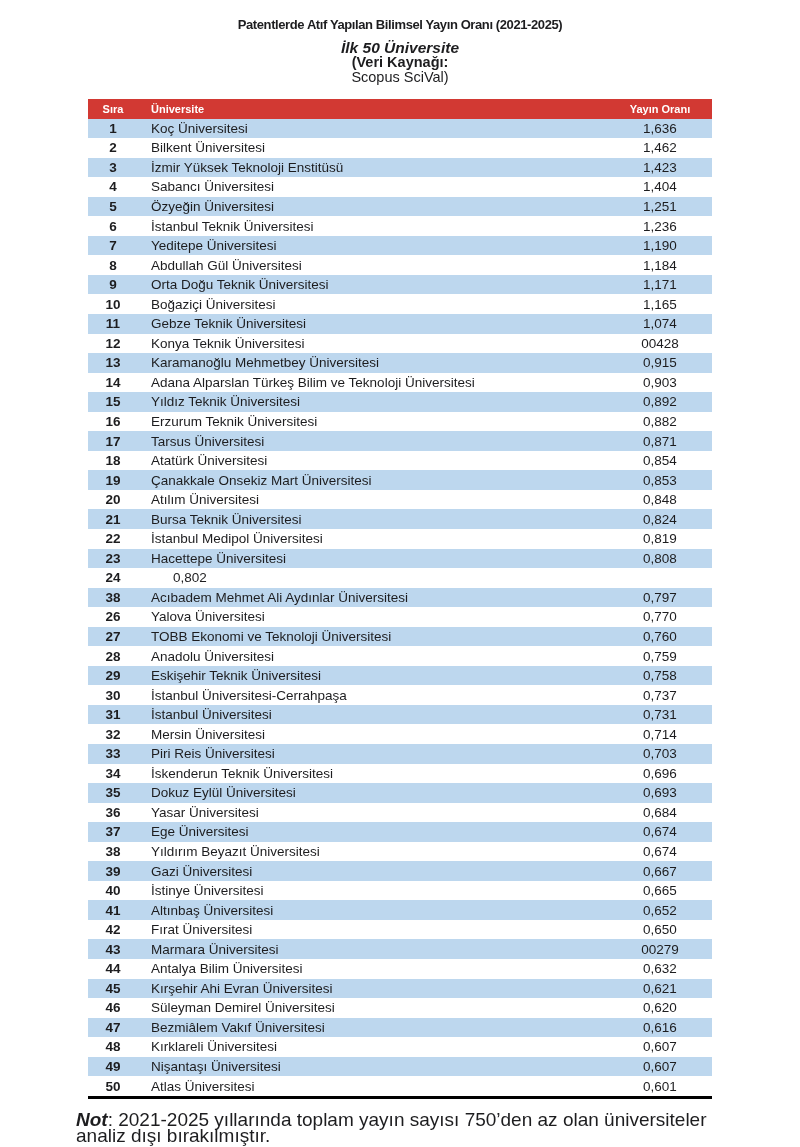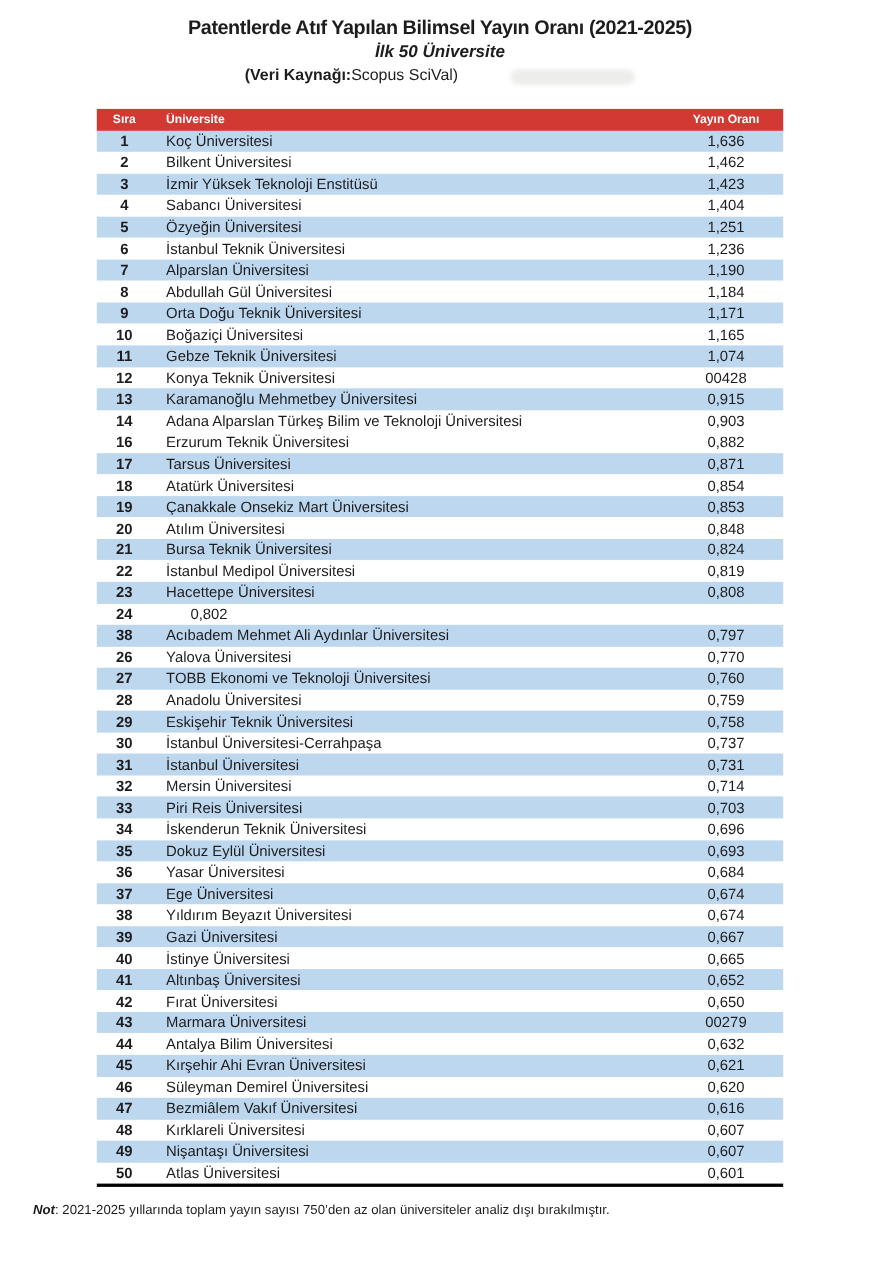--- a/index.html
+++ b/index.html
@@ -17,40 +17,41 @@
     font-family: "Liberation Sans", sans-serif;
     color: var(--text);
     position: relative;
     overflow: hidden;
   }
   .page { padding-top: 17px; }
 
   .title {
     text-align: center;
     font-weight: bold;
-    font-size: 18px;
+    font-size: 13px;
     line-height: 16px;
     letter-spacing: -0.4px;
   }
   .subtitle {
     text-align: center;
     font-weight: bold;
     font-style: italic;
     font-size: 15.5px;
     line-height: 15px;
     margin-top: 7px;
   }
   .source-line {
     display: flex;
     justify-content: center;
     align-items: center;
     margin-top: 7px;
     font-size: 14.5px;
     line-height: 15px;
     height: 15px;
+    flex-direction: column;
   }
   .src-bold { font-weight: bold; }
   .smudge {
     display: inline-block;
     width: 113px; height: 14px;
     margin-left: 48px;
     background: var(--smudge);
     border-radius: 8px;
     filter: blur(2px);
   }
@@ -74,22 +75,22 @@
     height: 19.55px;
     font-size: 13.5px;
   }
   .row.alt { background: var(--row-alt); }
   .col-rank { width: 50px; text-align: center; flex: 0 0 auto; }
   .row .col-rank { font-weight: bold; }
   .col-name { flex: 1 1 auto; text-align: left; white-space: nowrap; overflow: hidden; margin-left: 13px; }
   .col-value { width: 104px; text-align: center; flex: 0 0 auto; }
 
   .note {
-    margin: 13px 40px 0 30px;
-    font-size: 12px;
+    margin: 13px 40px 0 76px;
+    font-size: 19px;
     line-height: 16px;
   }
   .note-prefix { font-weight: bold; font-style: italic; }
 </style>
 </head>
 <body>
 
 <div class="page">
   <div class="title">Patentlerde Atıf Yapılan Bilimsel Yayın Oranı (2021-2025)</div>
   <div class="subtitle">İlk 50 Üniversite</div>
@@ -131,21 +132,21 @@
     <div class="col-name">Özyeğin Üniversitesi</div>
     <div class="col-value">1,251</div>
   </div>
         <div class="row">
     <div class="col-rank">6</div>
     <div class="col-name">İstanbul Teknik Üniversitesi</div>
     <div class="col-value">1,236</div>
   </div>
         <div class="row alt">
     <div class="col-rank">7</div>
-    <div class="col-name">Alparslan Üniversitesi</div>
+    <div class="col-name">Yeditepe Üniversitesi</div>
     <div class="col-value">1,190</div>
   </div>
         <div class="row">
     <div class="col-rank">8</div>
     <div class="col-name">Abdullah Gül Üniversitesi</div>
     <div class="col-value">1,184</div>
   </div>
         <div class="row alt">
     <div class="col-rank">9</div>
     <div class="col-name">Orta Doğu Teknik Üniversitesi</div>
@@ -169,20 +170,25 @@
         <div class="row alt">
     <div class="col-rank">13</div>
     <div class="col-name">Karamanoğlu Mehmetbey Üniversitesi</div>
     <div class="col-value">0,915</div>
   </div>
         <div class="row">
     <div class="col-rank">14</div>
     <div class="col-name">Adana Alparslan Türkeş Bilim ve Teknoloji Üniversitesi</div>
     <div class="col-value">0,903</div>
   </div>
+        <div class="row alt">
+    <div class="col-rank">15</div>
+    <div class="col-name">Yıldız Teknik Üniversitesi</div>
+    <div class="col-value">0,892</div>
+  </div>
         <div class="row">
     <div class="col-rank">16</div>
     <div class="col-name">Erzurum Teknik Üniversitesi</div>
     <div class="col-value">0,882</div>
   </div>
         <div class="row alt">
     <div class="col-rank">17</div>
     <div class="col-name">Tarsus Üniversitesi</div>
     <div class="col-value">0,871</div>
   </div>

